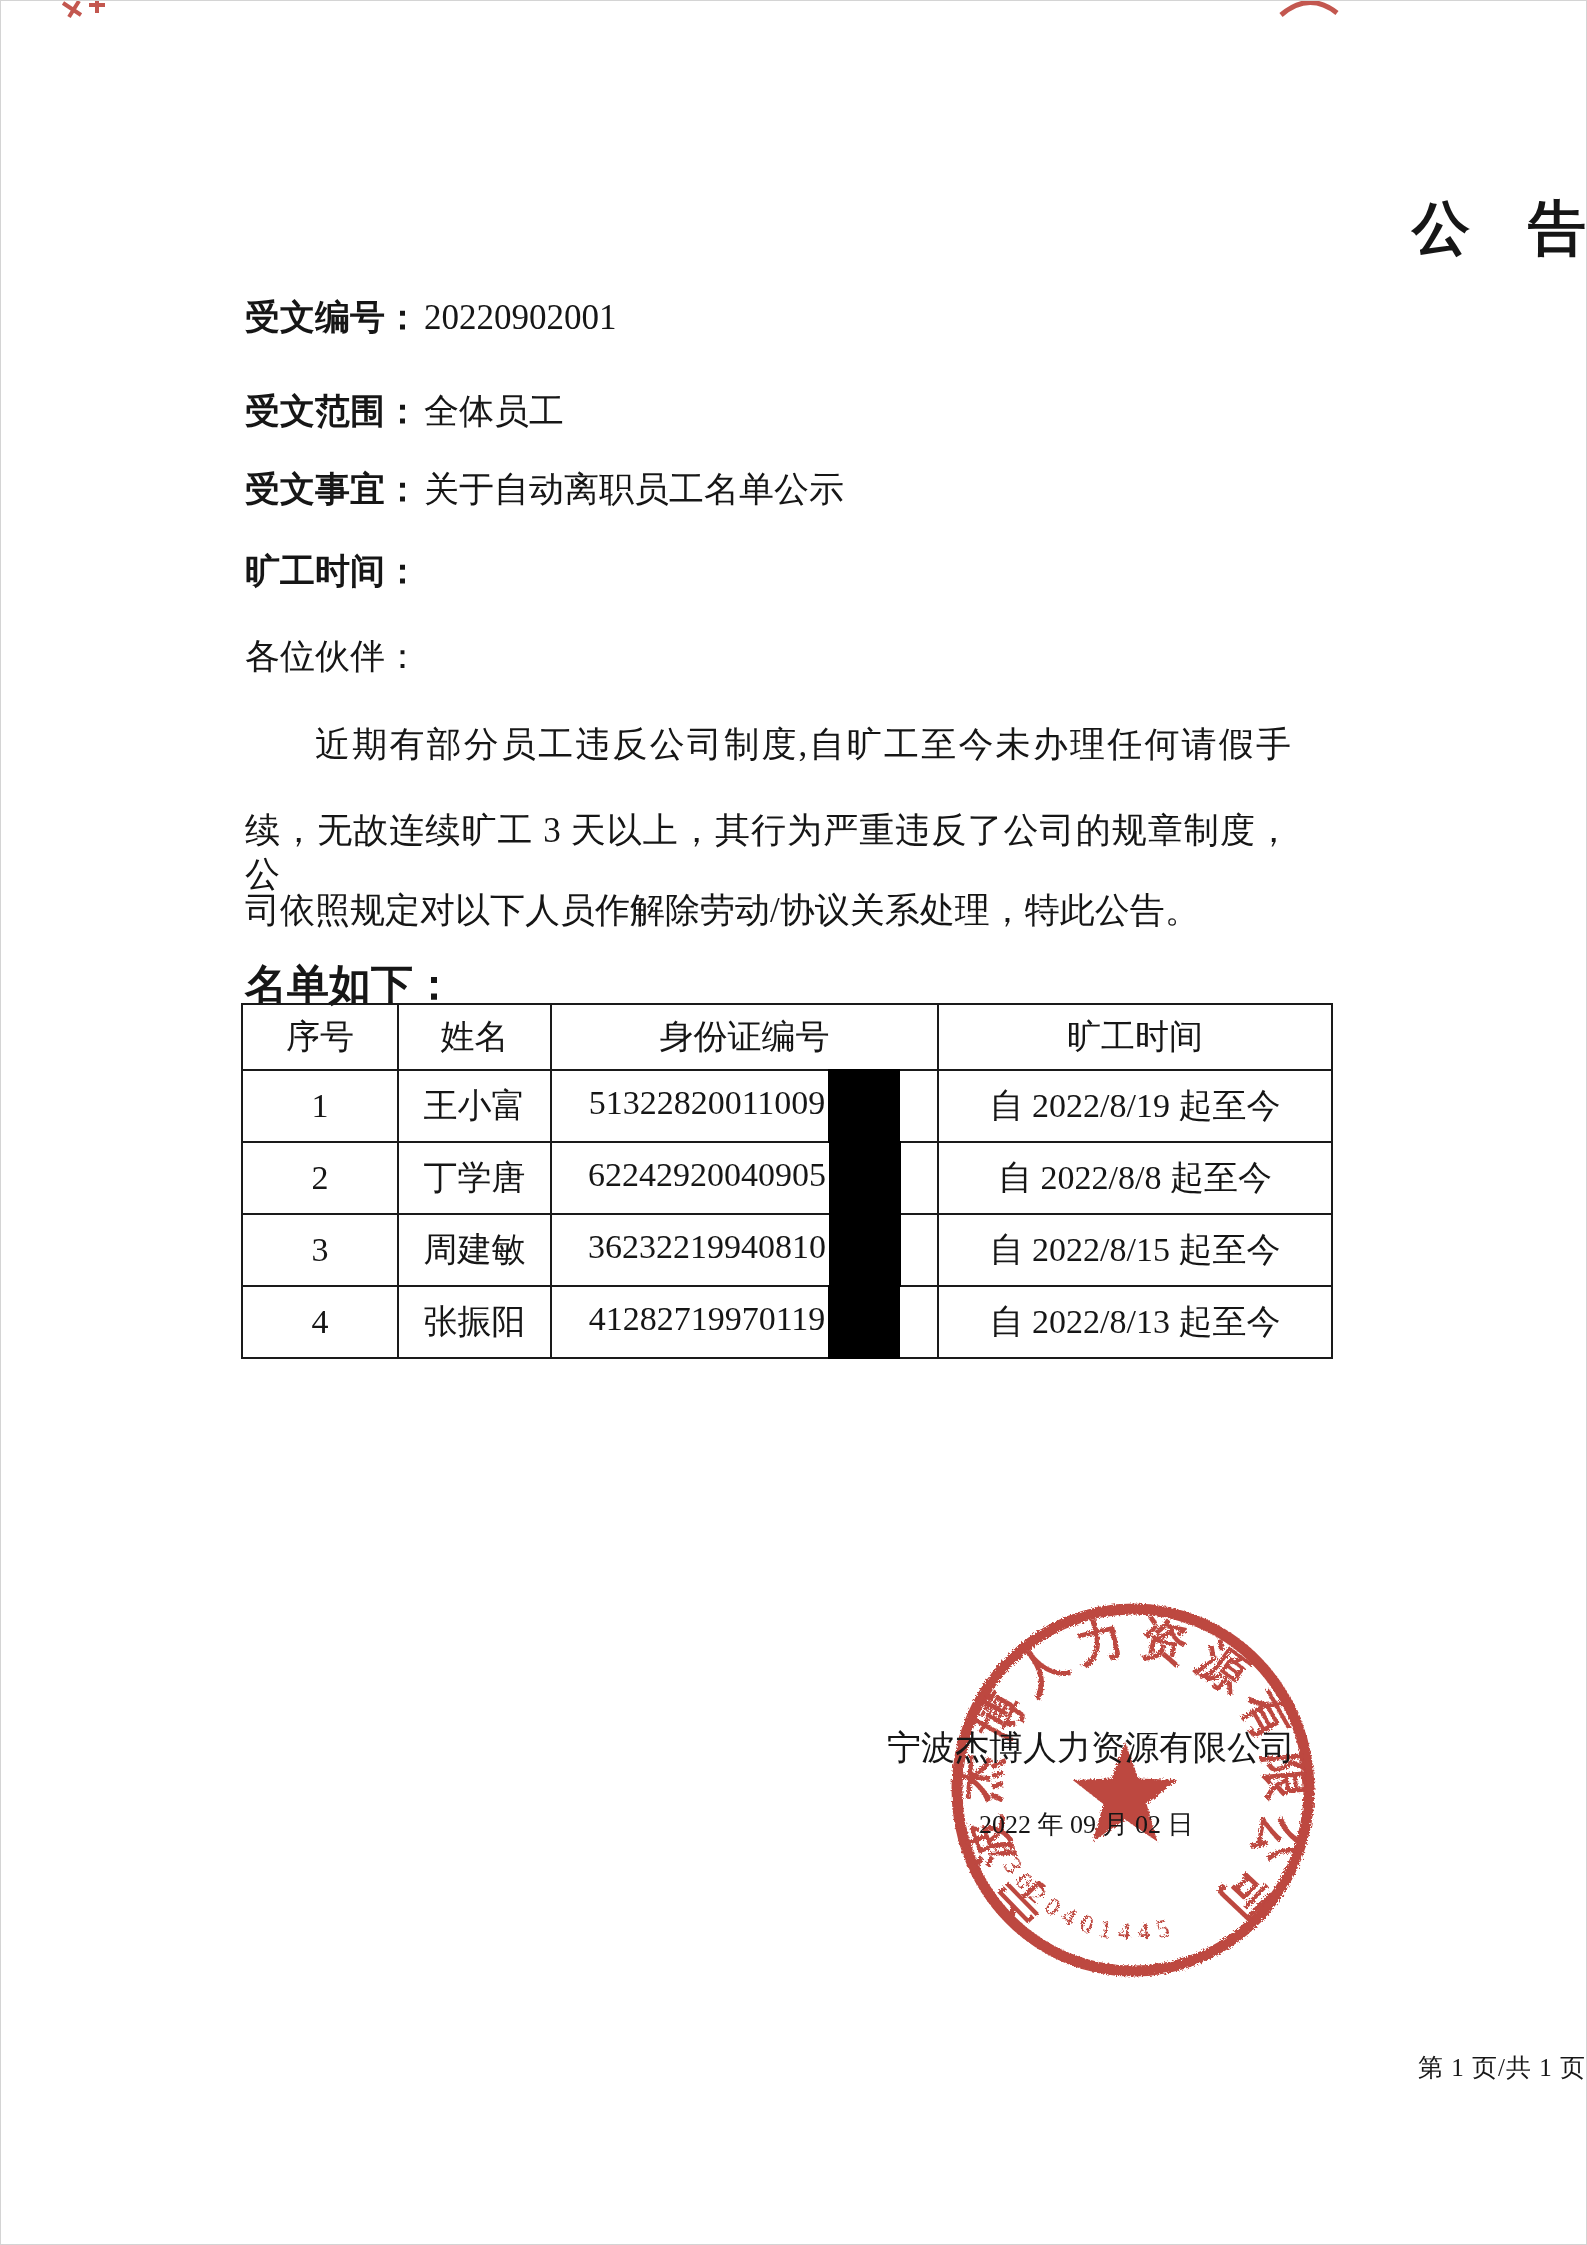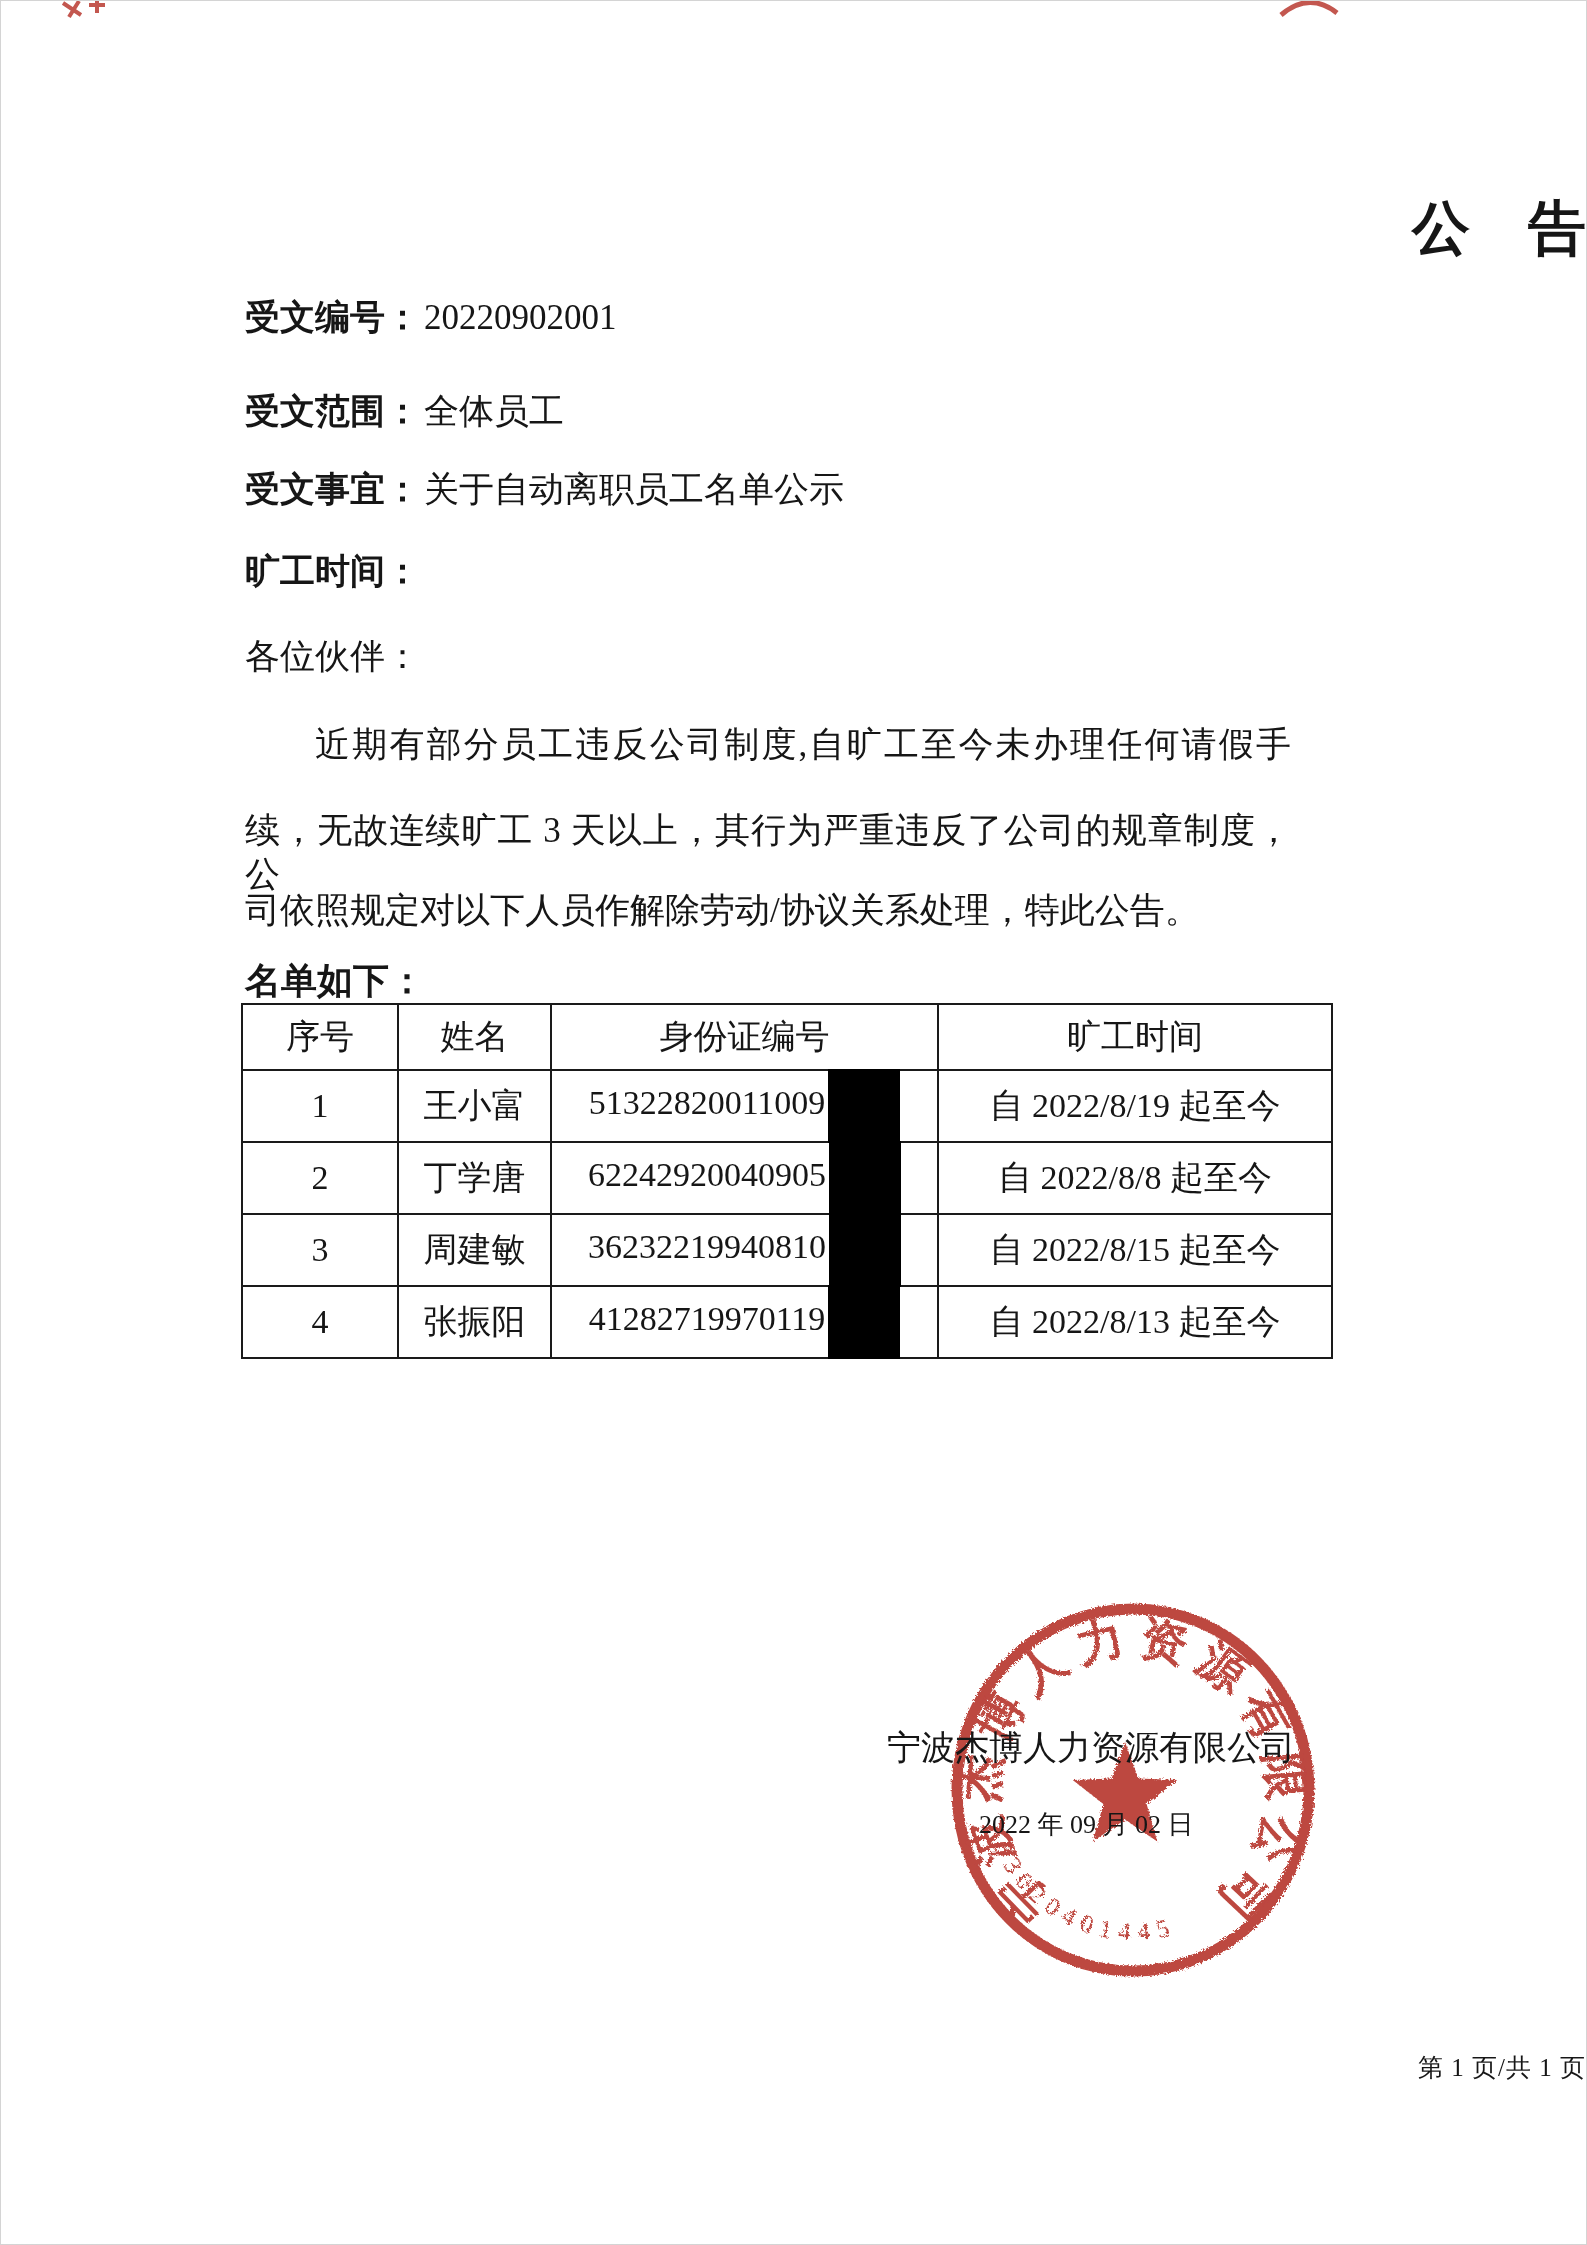--- a/index.html
+++ b/index.html
@@ -23,21 +23,21 @@
   .f1{top:295px}.f2{top:389px}.f3{top:467px}.f4{top:549px}
   .salutation{position:absolute;left:244px;top:632px;font-size:35px;}
   .bodyline{
     position:absolute;left:244px;width:1046px;
     font-size:35px;line-height:1.25;
   }
   .just{text-align:justify;text-align-last:justify;}
   .bl1{top:722px;padding-left:70px;width:976px;}
   .bl2{top:808px;}
   .bl3{top:888px;}
-  .list-heading{position:absolute;left:244px;top:956px;font-size:36px;font-weight:700;}
+  .list-heading{position:absolute;left:244px;top:956px;font-size:42px;font-weight:700;}
   table.roster{
     position:absolute;left:240px;top:1002px;width:1090px;
     border-collapse:collapse;table-layout:fixed;font-size:34px;
   }
   table.roster th,table.roster td{
     border:2px solid #1a1a1a;text-align:center;vertical-align:middle;
     font-weight:400;padding:0;white-space:nowrap;
   }
   table.roster tr.hdr{height:66px;}
   table.roster tr.row{height:72px;}

